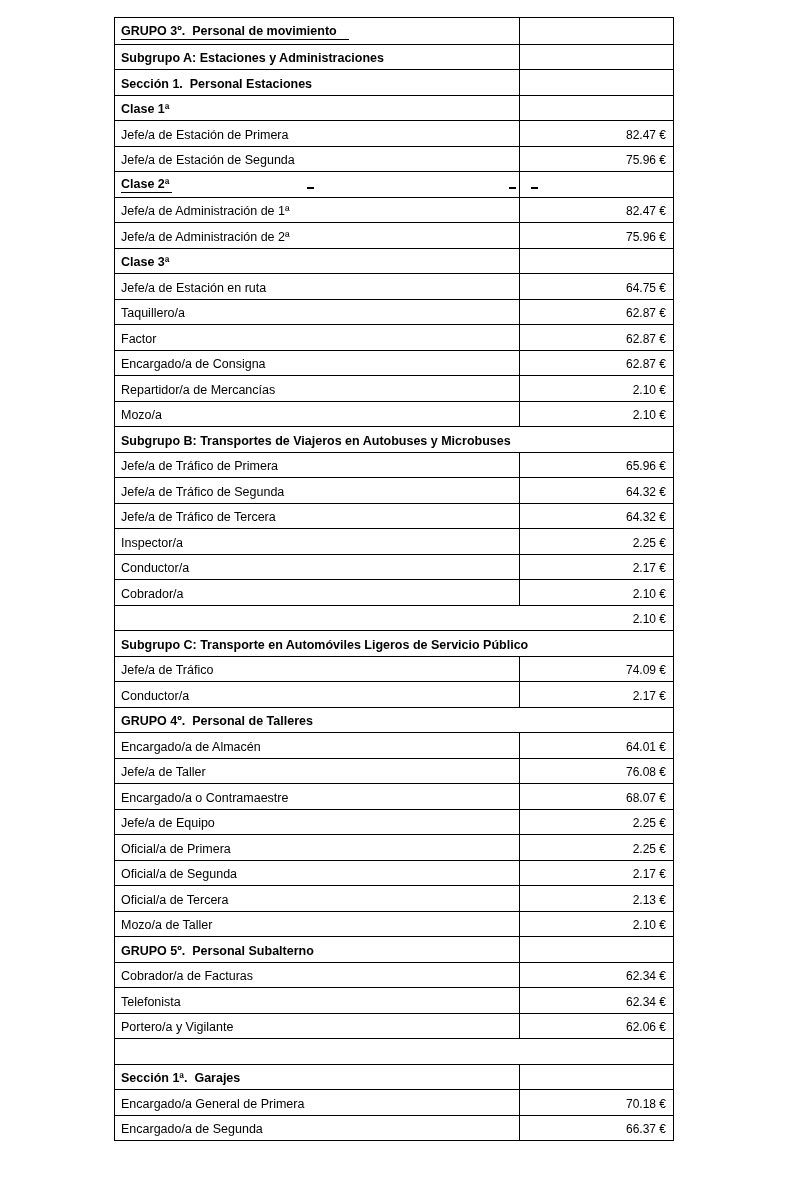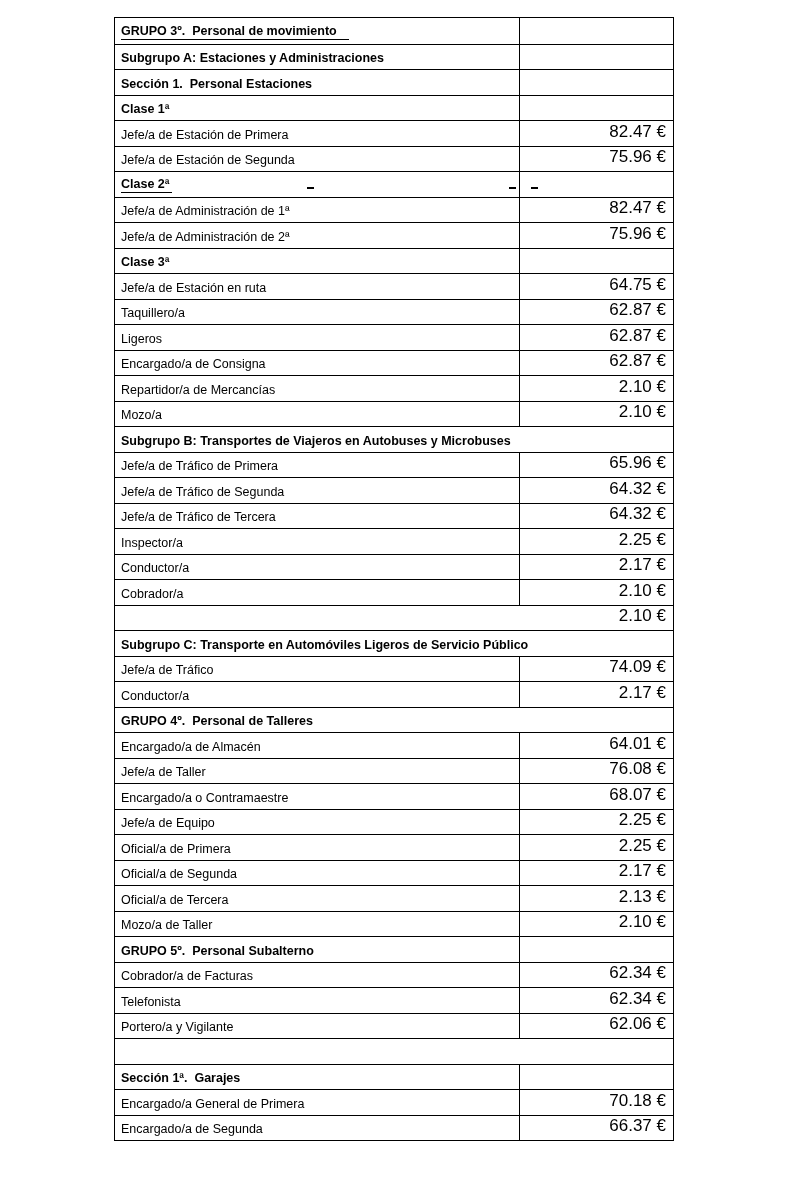--- a/index.html
+++ b/index.html
@@ -42,21 +42,21 @@
   }
   .cell.label {
     width: 405px;
     padding-left: 6px;
     border-right: 1px solid #000;
   }
   .cell.value {
     flex: 1;
     justify-content: flex-end;
     padding-right: 7px;
-    font-size: 17px;
+    font-size: 12px;
     white-space: pre;
   }
   .row.span .cell.label { width: 100%; border-right: none; }
   .lbl {
     font-size: 12.5px;
     white-space: pre;
     line-height: 14px;
     display: inline-block;
   }
   .row.header .lbl { font-weight: bold; }
@@ -143,21 +143,21 @@
     <div class="cell value">64.75 €</div>
   </div>
       <div class="row">
     <div class="cell label">
       <span class="lbl">Taquillero/a</span>
     </div>
     <div class="cell value">62.87 €</div>
   </div>
       <div class="row">
     <div class="cell label">
-      <span class="lbl">Ligeros</span>
+      <span class="lbl">Factor</span>
     </div>
     <div class="cell value">62.87 €</div>
   </div>
       <div class="row">
     <div class="cell label">
       <span class="lbl">Encargado/a de Consigna</span>
     </div>
     <div class="cell value">62.87 €</div>
   </div>
       <div class="row">

